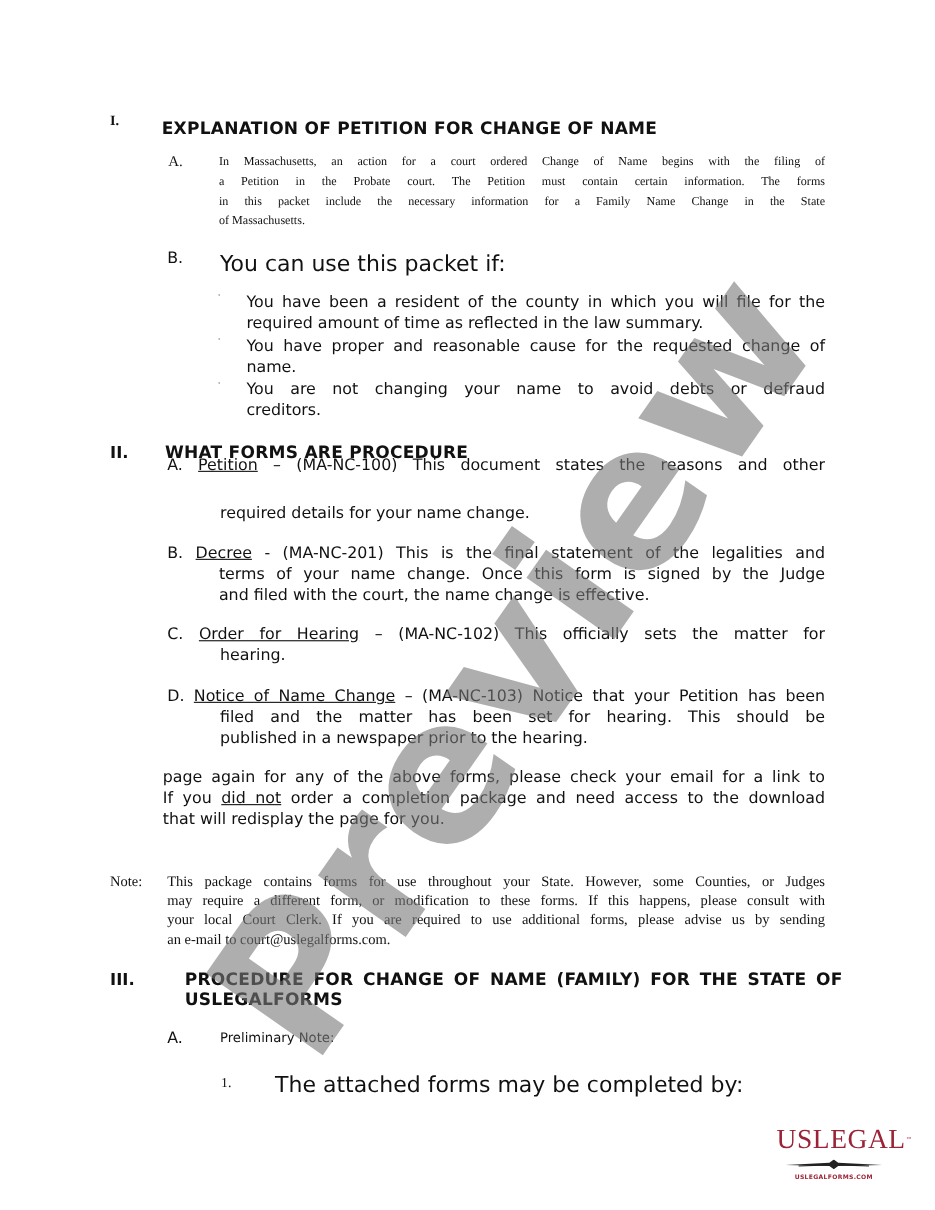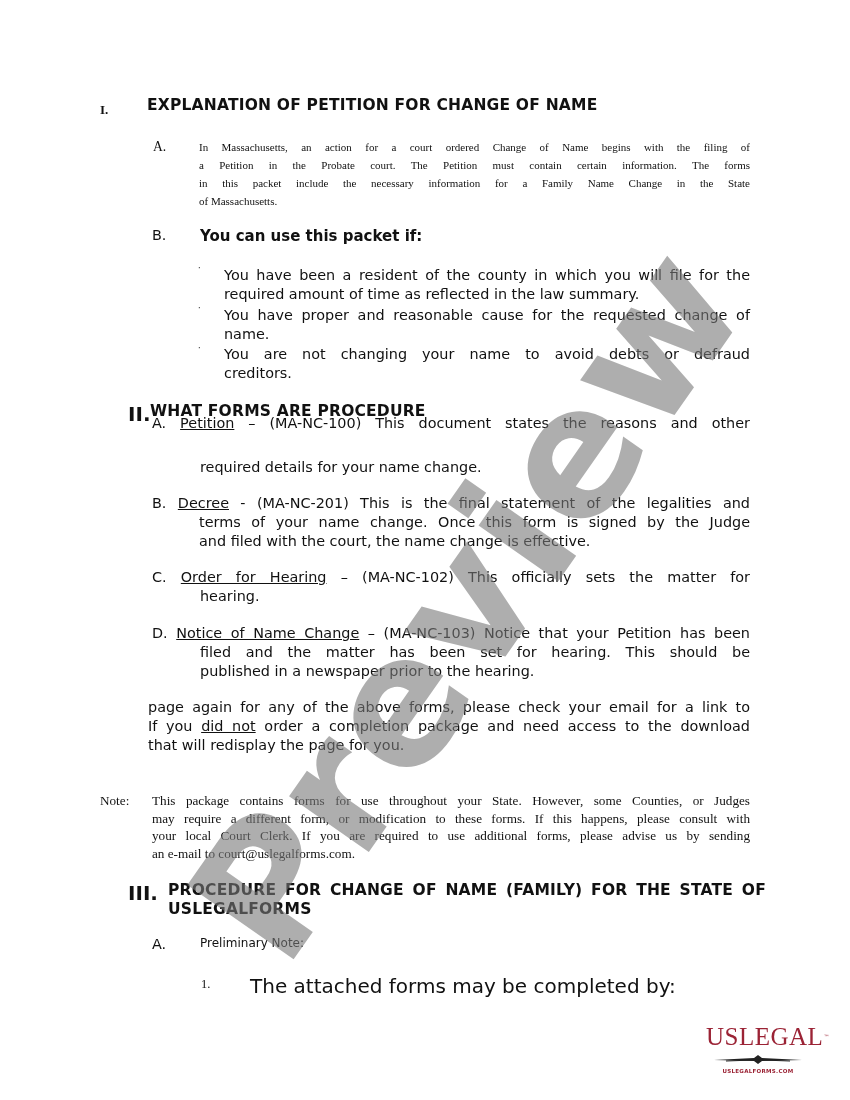--- a/index.html
+++ b/index.html
@@ -3,21 +3,21 @@
 <meta charset="utf-8">
 <style>
   html, body { margin: 0; padding: 0; background: #ffffff; }
   body { width: 850px; height: 1100px; position: relative; overflow: hidden; color: #111; }
   .page { position: absolute; left: 0; top: 0; width: 850px; height: 1100px; }
   .sans { font-family: "DejaVu Sans", "Liberation Sans", sans-serif; }
   .serif { font-family: "Liberation Serif", "DejaVu Serif", serif; }
   .abs { position: absolute; }
   .h1 { font-family: "DejaVu Sans", sans-serif; font-weight: bold; font-size: 15.5px; letter-spacing: 0.2px; }
   .num-roman { font-family: "Liberation Serif", serif; font-weight: bold; font-size: 13px; }
-  .num-roman-sans { font-family: "DejaVu Sans", sans-serif; font-weight: bold; font-size: 20px; margin-left: 28px; }
+  .num-roman-sans { font-family: "DejaVu Sans", sans-serif; font-weight: bold; font-size: 15px; }
   .serif-body { font-family: "Liberation Serif", serif; font-size: 11px; line-height: 18px; text-align: justify; }
   .sans-body { font-family: "DejaVu Sans", sans-serif; font-size: 14.4px; line-height: 19px; text-align: justify; }
   .u { text-decoration: underline; }
   .justify-last { text-align-last: justify; }
   .bullet-dot { font-family: "DejaVu Sans", sans-serif; font-size: 8px; }
   .watermark {
     position: absolute; left: 60px; top: 500px;
     transform: rotate(-55deg); transform-origin: center;
     font-family: "DejaVu Sans", sans-serif; font-weight: bold;
     font-size: 178px; color: rgba(120,120,120,0.6);
@@ -27,32 +27,32 @@
   .logo-text { font-family: "Liberation Serif", serif; font-size: 25px; color: #9b2335; letter-spacing: 0.5px; line-height: 26px; }
   .logo-tm { font-family: "DejaVu Sans", sans-serif; font-size: 6px; color: #9b2335; vertical-align: top; }
   .logo-url { font-family: "DejaVu Sans", sans-serif; font-size: 5.5px; color: #9b2335; font-weight: bold; letter-spacing: 0.3px; text-align: center; width: 104px; }
 </style>
 </head>
 <body>
 
 <div class="page">
 
   <div class="abs num-roman" style="left:100px; top:102px;">I.</div>
-  <div class="abs h1" style="left:147px; top:96px;">EXPLANATION OF PETITION FOR CHANGE OF NAME</div>
+  <div class="abs h1" style="left:147px; top:108px;">EXPLANATION OF PETITION FOR CHANGE OF NAME</div>
 
   <div class="abs serif" style="left:153px; top:139px; font-size:13.6px;">A.</div>
   <div class="abs serif-body" style="left:199px; top:138px; width:551px;">
     <div class="justify-last">In Massachusetts, an action for a court ordered Change of Name begins with the filing of</div>
     <div class="justify-last">a Petition in the Probate court.  The Petition must contain certain information.  The forms</div>
     <div class="justify-last">in this packet include the necessary information for a Family Name Change in the State</div>
     <div>of Massachusetts.</div>
   </div>
 
   <div class="abs sans" style="left:152px; top:227px; font-size:14.4px;">B.</div>
-  <div class="abs sans" style="left:200px; top:227px; font-size:15px;font-weight:bold;">You can use this packet if:</div>
+  <div class="abs sans" style="left:200px; top:227px; font-size:20px;">You can use this packet if:</div>
 
   <div class="abs" style="left:198px; top:264px;">
     <div class="abs bullet-dot" style="left:0; top:0;">·</div>
     <div class="abs sans-body" style="left:26px; top:2px; width:526px;">
       <div class="justify-last">You have been a resident of the county in which you will file for the</div>
       <div>required amount of time as reflected in the law summary.</div>
     </div>
     <div class="abs bullet-dot" style="left:0; top:40px;">·</div>
     <div class="abs sans-body" style="left:26px; top:42px; width:526px;">
       <div class="justify-last">You have proper and reasonable cause for the requested change of</div>

